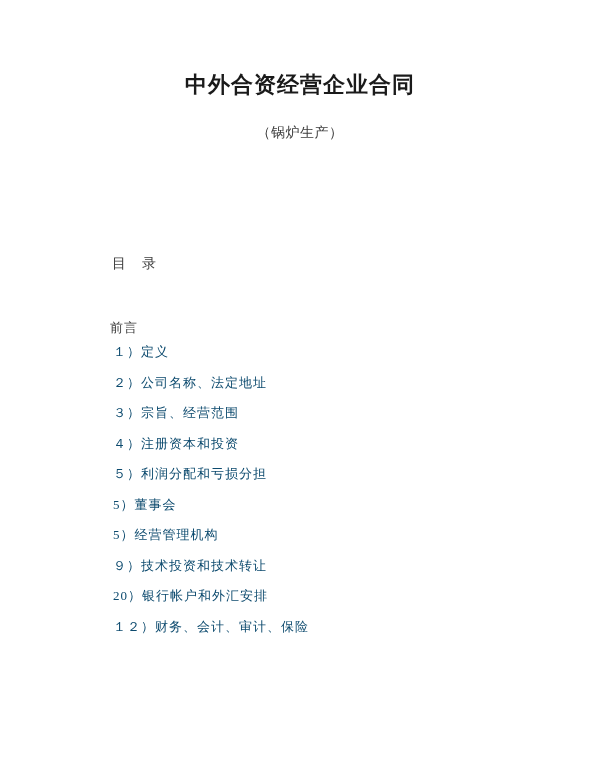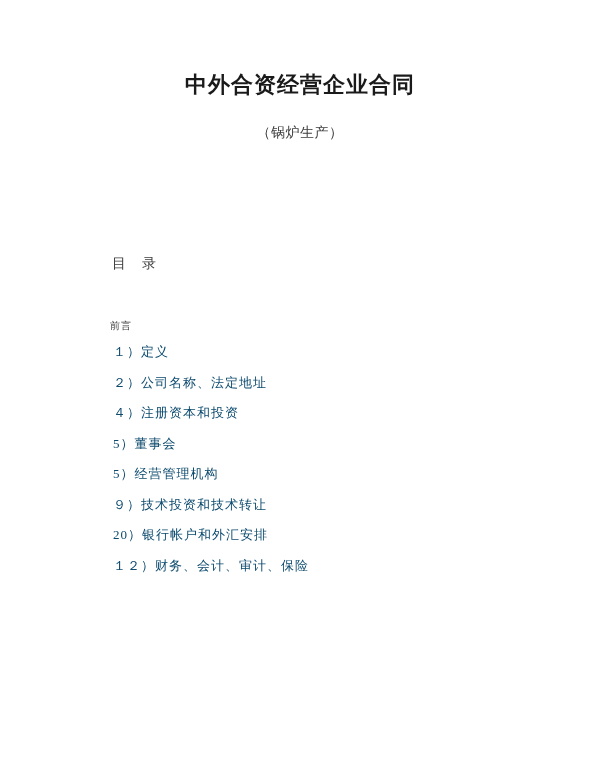--- a/index.html
+++ b/index.html
@@ -43,21 +43,21 @@
     top: 255px;
     left: 112px;
     font-size: 14px;
     color: #3d3d3d;
     letter-spacing: 1px;
   }
   .preface {
     position: absolute;
     top: 319px;
     left: 110px;
-    font-size: 10px;
+    font-size: 13px;
     color: #3d3d3d;
     letter-spacing: 1px;
   }
   .toc-list {
     position: absolute;
     top: 337px;
     left: 113px;
     right: 40px;
   }
   .toc-item {
@@ -78,21 +78,23 @@
 
   <div class="doc-subtitle">（锅炉生产）</div>
 
   <div class="toc-heading">目　录</div>
 
   <div class="preface">前言</div>
 
   <div class="toc-list">
     <div class="toc-item">１）定义</div>
     <div class="toc-item">２）公司名称、法定地址</div>
+    <div class="toc-item">３）宗旨、经营范围</div>
     <div class="toc-item">４）注册资本和投资</div>
+    <div class="toc-item">５）利润分配和亏损分担</div>
     <div class="toc-item">5）董事会</div>
     <div class="toc-item">5）经营管理机构</div>
     <div class="toc-item">９）技术投资和技术转让</div>
     <div class="toc-item">20）银行帐户和外汇安排</div>
     <div class="toc-item">１２）财务、会计、审计、保险</div>
   </div>
 
 </div>
 
 </body></html>

